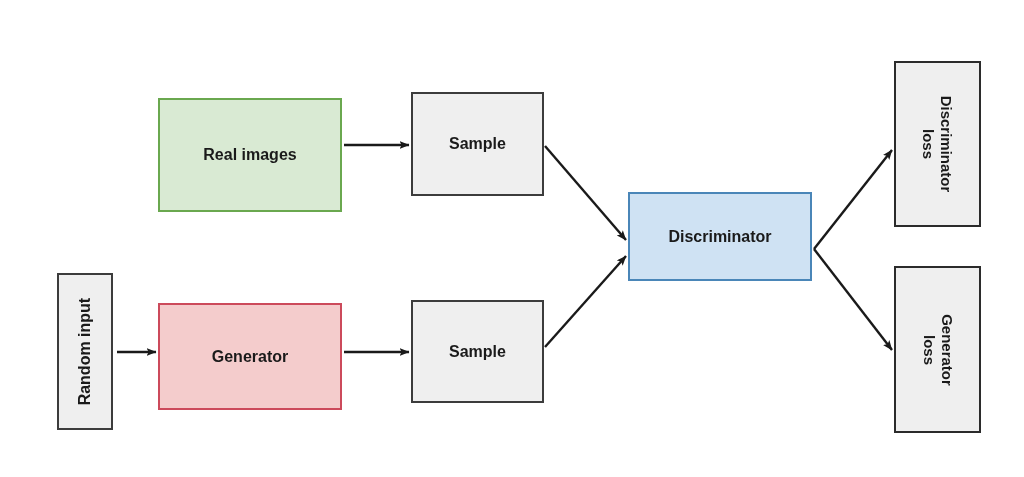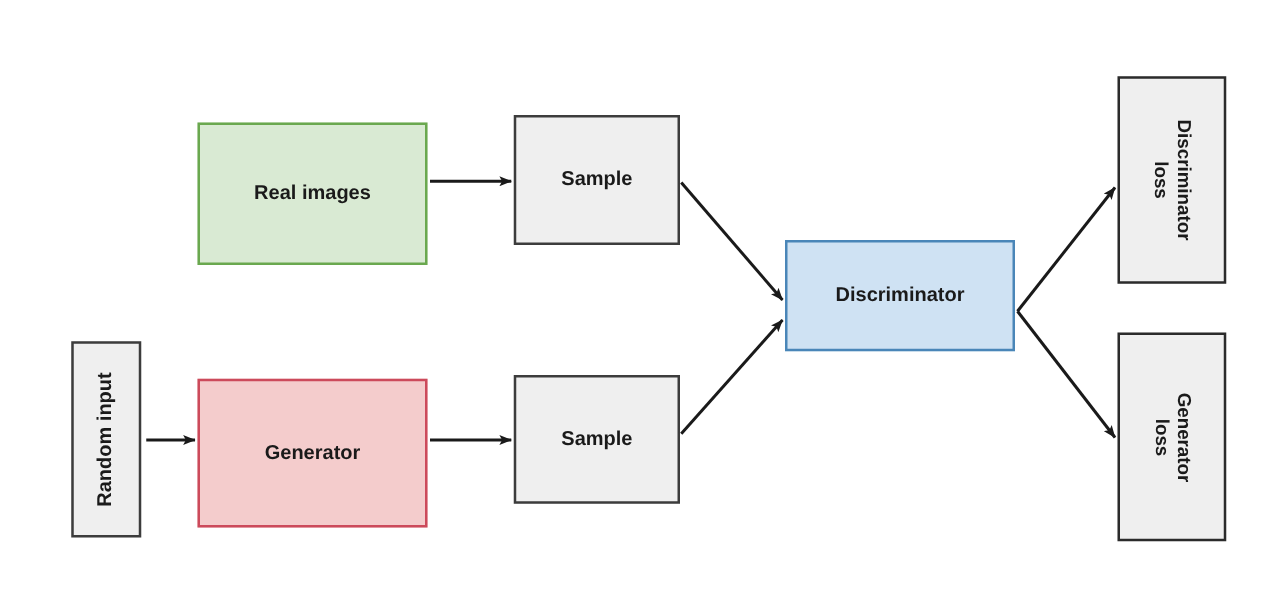--- a/index.html
+++ b/index.html
@@ -35,21 +35,21 @@
 
   
   #node-real-images {
     left: 158px; top: 88px; width: 184px; height: 114px;
     background: #d9ead3;
     border: 2px solid #6aa84f;
     font-size: 16px;
     margin-top: 10px;
   }
   #node-generator {
-    left: 158px; top: 303px; width: 184px; height: 119px;
+    left: 158px; top: 303px; width: 184px; height: 107px;
     background: #f4cccc;
     border: 2px solid #cc4a5b;
     font-size: 16px;
   }
   #node-random-input {
     left: 57px; top: 273px; width: 56px; height: 157px;
     background: #efefef;
     border: 2px solid #3c3c3c;
     font-size: 16px;
   }

